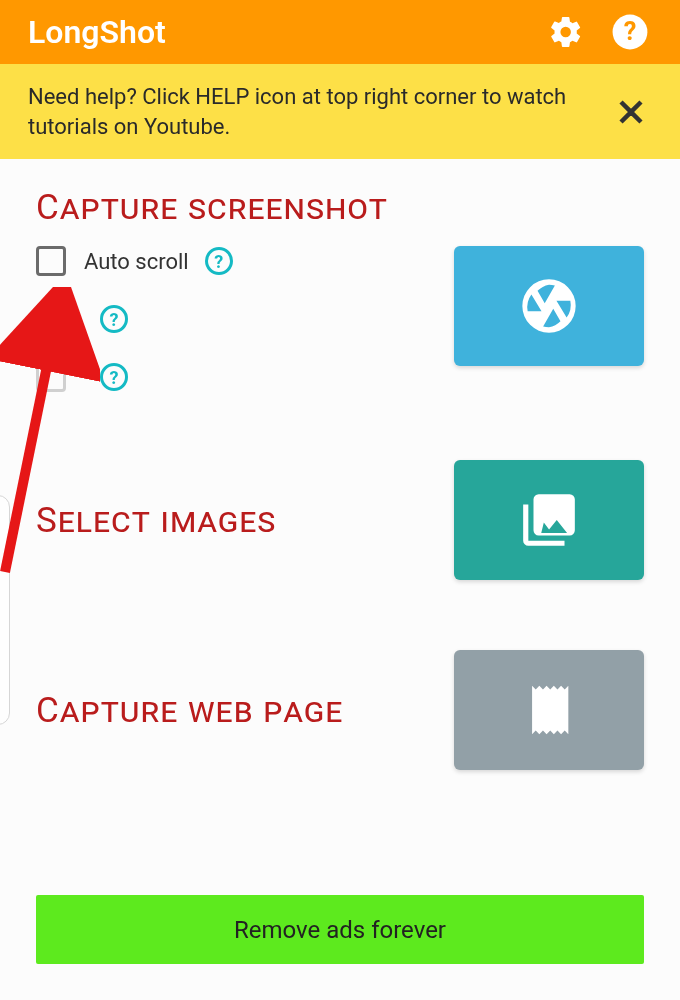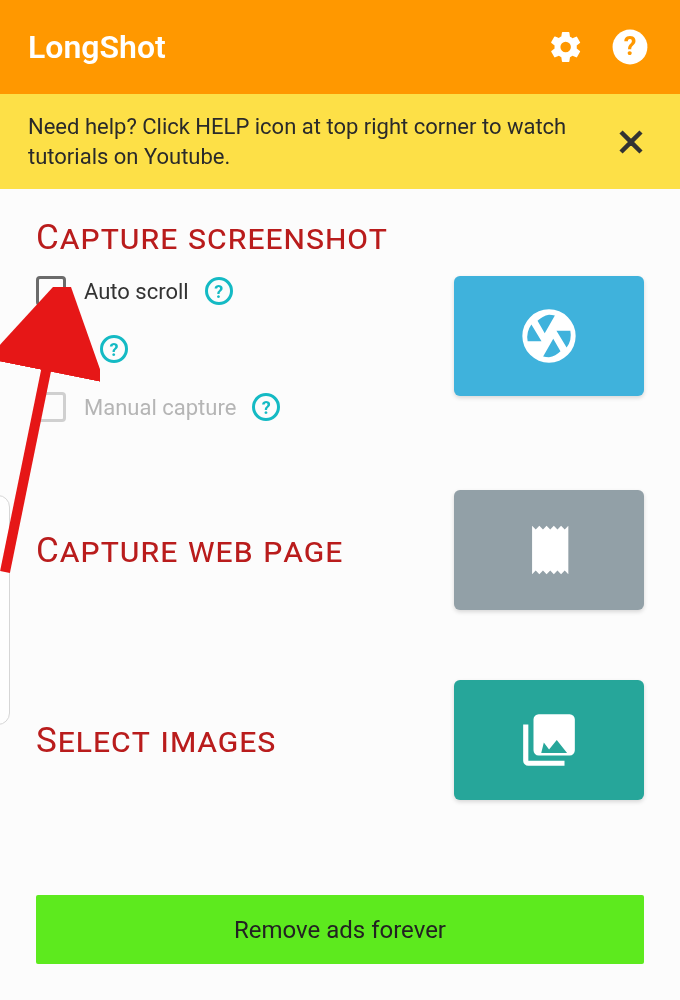--- a/index.html
+++ b/index.html
@@ -8,21 +8,21 @@
   height: 1000px;
   font-family: -apple-system, BlinkMacSystemFont, "Segoe UI", Roboto, sans-serif;
   background: #fcfcfc;
   position: relative;
   overflow: hidden;
 }
 
 
 .header {
   background: #ff9800;
-  height: 94px;
+  height: 64px;
   display: flex;
   align-items: center;
   padding: 0 28px;
   color: #fff;
 }
 .header-title {
   font-size: 32px;
   font-weight: 600;
   flex: 1;
 }
@@ -224,45 +224,44 @@
         <span class="checkbox"></span>
         <span>Auto scroll</span>
         <span class="help-circle">?</span>
       </div>
       <div class="option">
         <span class="checkbox checked"></span>
         <span class="help-circle">?</span>
       </div>
       <div class="option disabled">
         <span class="checkbox disabled"></span>
-        <span>Manual capture</span>
         <span class="help-circle">?</span>
       </div>
     </div>
     <div class="big-btn btn-blue">
       <svg width="64" height="64" viewBox="0 0 24 24" fill="#fff">
         <path d="M12 2a10 10 0 1 0 10 10A10 10 0 0 0 12 2zm3.7 3.3L13 10h7.6A8 8 0 0 0 15.7 5.3zM12 4a8 8 0 0 1 2.2.3L10.4 11 7.7 6.3A8 8 0 0 1 12 4zM5.4 7.7 9.2 14H4a8 8 0 0 1 1.4-6.3zM4 14h0zm4.3 4.7L11 14H3.4a8 8 0 0 0 4.9 4.7zM12 20a8 8 0 0 1-2.2-.3L13.6 13l2.7 4.7A8 8 0 0 1 12 20zm6.6-3.7L14.8 10H20a8 8 0 0 1-1.4 6.3z"></path>
+      </svg>
+    </div>
+  </div>
+
+  <div class="section-row">
+    <div class="section-title">Select images</div>
+    <div class="big-btn btn-teal">
+      <svg width="62" height="62" viewBox="0 0 24 24" fill="#fff">
+        <path d="M4 6H2v14a2 2 0 0 0 2 2h14v-2H4V6zm16-4H8a2 2 0 0 0-2 2v12a2 2 0 0 0 2 2h12a2 2 0 0 0 2-2V4a2 2 0 0 0-2-2zM10 13l2.03 2.71L15 12l4 5H9l1-4z"></path>
       </svg>
     </div>
   </div>
 
   <div class="section-row">
     <div class="section-title">Capture web page</div>
     <div class="big-btn btn-grey">
       <svg width="58" height="58" viewBox="0 0 24 24" fill="#fff">
         <path d="M5 2l1.5 1.5L8 2l1.5 1.5L11 2l1.5 1.5L14 2l1.5 1.5L17 2l1.5 1.5L20 2v20l-1.5-1.5L17 22l-1.5-1.5L14 22l-1.5-1.5L11 22l-1.5-1.5L8 22l-1.5-1.5L5 22V2zm3 6h8v2H8V8zm0 3h8v2H8v-2zm0 3h8v2H8v-2z"></path>
-      </svg>
-    </div>
-  </div>
-
-  <div class="section-row">
-    <div class="section-title">Select images</div>
-    <div class="big-btn btn-teal">
-      <svg width="62" height="62" viewBox="0 0 24 24" fill="#fff">
-        <path d="M4 6H2v14a2 2 0 0 0 2 2h14v-2H4V6zm16-4H8a2 2 0 0 0-2 2v12a2 2 0 0 0 2 2h12a2 2 0 0 0 2-2V4a2 2 0 0 0-2-2zM10 13l2.03 2.71L15 12l4 5H9l1-4z"></path>
       </svg>
     </div>
   </div>
 </div>
 
 <div class="remove-ads">
   <span>Remove ads forever</span>
 </div>
 
 <div class="edge-tab"></div>

